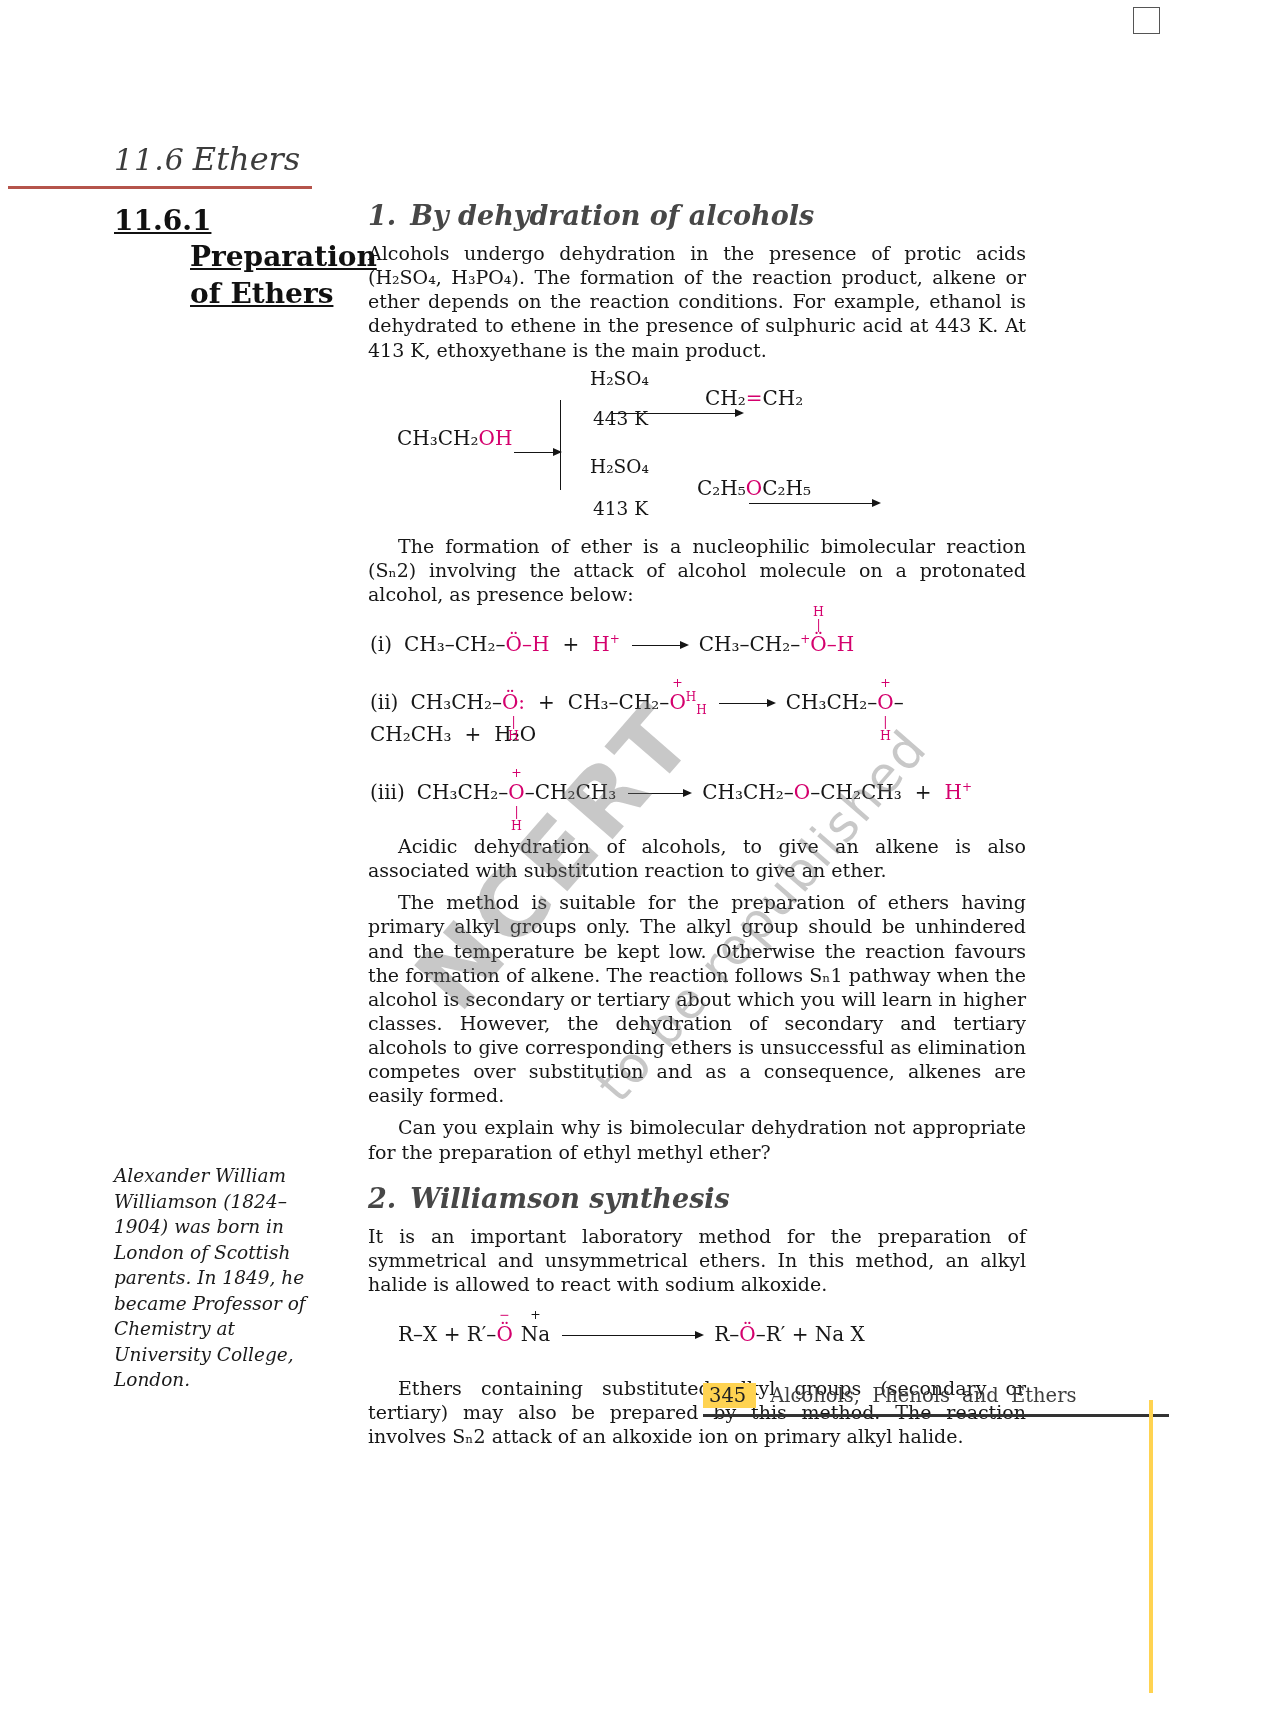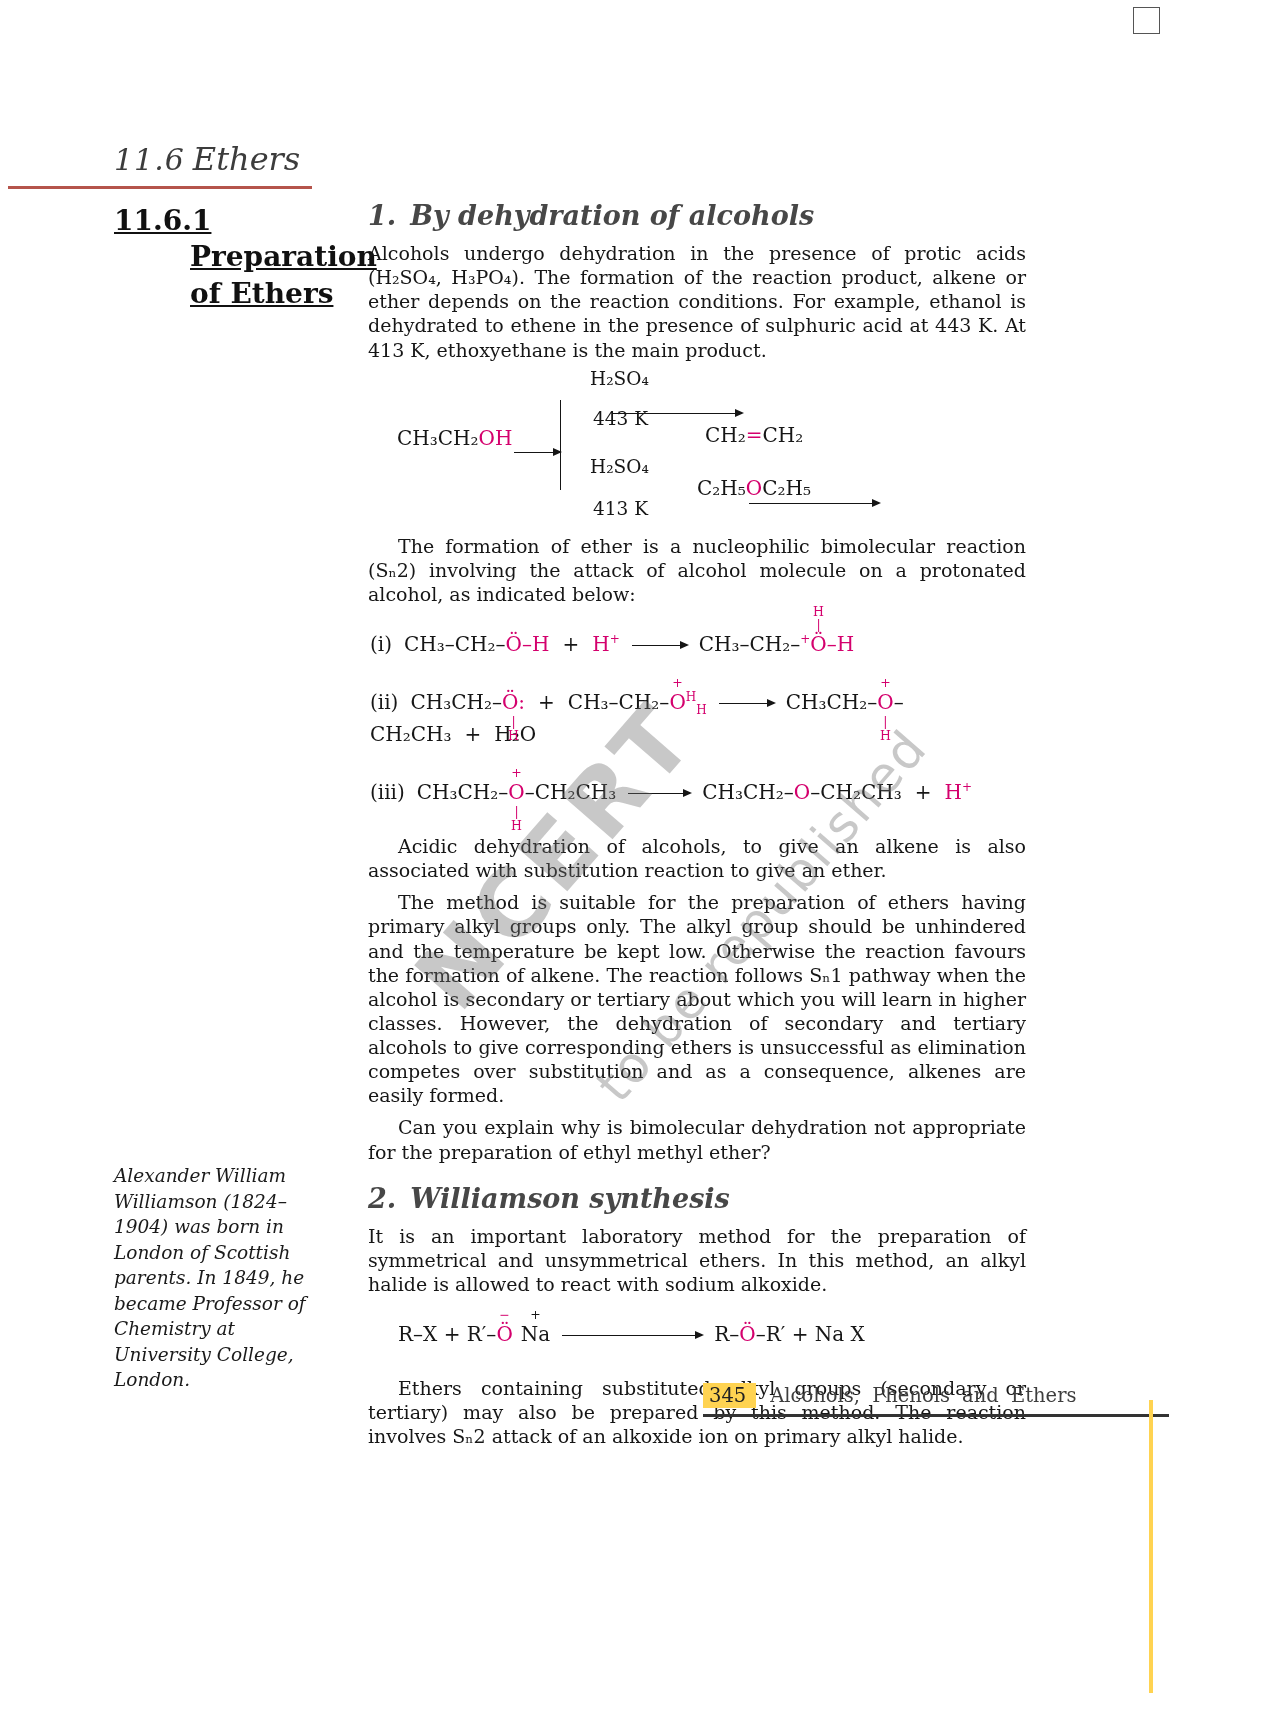--- a/index.html
+++ b/index.html
@@ -96,29 +96,29 @@
     <p class="body">Alcohols undergo dehydration in the presence of protic acids (H₂SO₄, H₃PO₄). The formation of the reaction product, alkene or ether depends on the reaction conditions. For example, ethanol is dehydrated to ethene in the presence of sulphuric acid at 443 K. At 413 K, ethoxyethane is the main product.</p>
 
     <div class="scheme">
       <span class="abs" style="left:14px;top:56px;"><span>CH₃CH₂</span><span class="mag">OH</span></span>
       <span class="arr abs" style="left:131px;top:69px;width:46px;"></span>
       <span class="vline abs" style="left:177px;top:30px;height:90px;"></span>
 
       <span class="abs reag" style="left:207px;top:-2px;">H₂SO₄</span>
       <span class="arr abs" style="left:177px;top:30px;width:130px;"></span>
       <span class="abs reag" style="left:210px;top:38px;">443 K</span>
-      <span class="abs" style="left:322px;top:16px;margin-top:37px;"><span>CH₂</span><span class="mag">=</span><span>CH₂</span></span>
+      <span class="abs" style="left:322px;top:16px;"><span>CH₂</span><span class="mag">=</span><span>CH₂</span></span>
 
       <span class="abs reag" style="left:207px;top:86px;">H₂SO₄</span>
       <span class="arr abs" style="left:177px;top:120px;width:130px;"></span>
       <span class="abs reag" style="left:210px;top:128px;">413 K</span>
       <span class="abs" style="left:314px;top:106px;"><span>C₂H₅</span><span class="mag">O</span><span>C₂H₅</span></span>
     </div>
 
-    <p class="body ind">The formation of ether is a nucleophilic bimolecular reaction (Sₙ2) involving the attack of alcohol molecule on a protonated alcohol, as indicated below:</p>
+    <p class="body ind">The formation of ether is a nucleophilic bimolecular reaction (Sₙ2) involving the attack of alcohol molecule on a protonated alcohol, as presence below:</p>
 
     <div class="rxn"><span class="lbl">(i)</span><span>CH₃–CH₂–</span><span class="mag">Ö</span><span class="mag">–H</span><span class="plus">+</span><span class="mag">H</span><span class="mag sup">+</span><span class="arr" style="width: 55px;"></span><span>CH₃–CH₂–</span><span class="mag sup">+</span><span class="mag anchor">Ö<span class="above">H
 |</span></span><span class="mag">–H</span></div>
     <div class="rxn"><span class="lbl">(ii)</span><span>CH₃CH₂–</span><span class="mag anchor">Ö:<span class="below">|
 H</span></span><span class="plus">+</span><span>CH₃–CH₂–</span><span class="mag anchor">O<span class="above">+</span></span><span class="mag sup">H</span><span class="mag sb">H</span><span class="arr" style="width: 55px;"></span><span>CH₃CH₂–</span><span class="mag anchor">O<span class="above">+</span><span class="below">|
 H</span></span><span>–CH₂CH₃</span><span class="plus">+</span><span>H₂O</span></div>
     <div class="rxn"><span class="lbl">(iii)</span><span>CH₃CH₂–</span><span class="mag anchor">O<span class="above">+</span><span class="below">|
 H</span></span><span>–CH₂CH₃</span><span class="arr" style="width: 62px;"></span><span>CH₃CH₂–</span><span class="mag">O</span><span>–CH₂CH₃</span><span class="plus">+</span><span class="mag">H</span><span class="mag sup">+</span></div>
 
     <p class="body ind">Acidic dehydration of alcohols, to give an alkene is also associated with substitution reaction to give an ether.</p>

